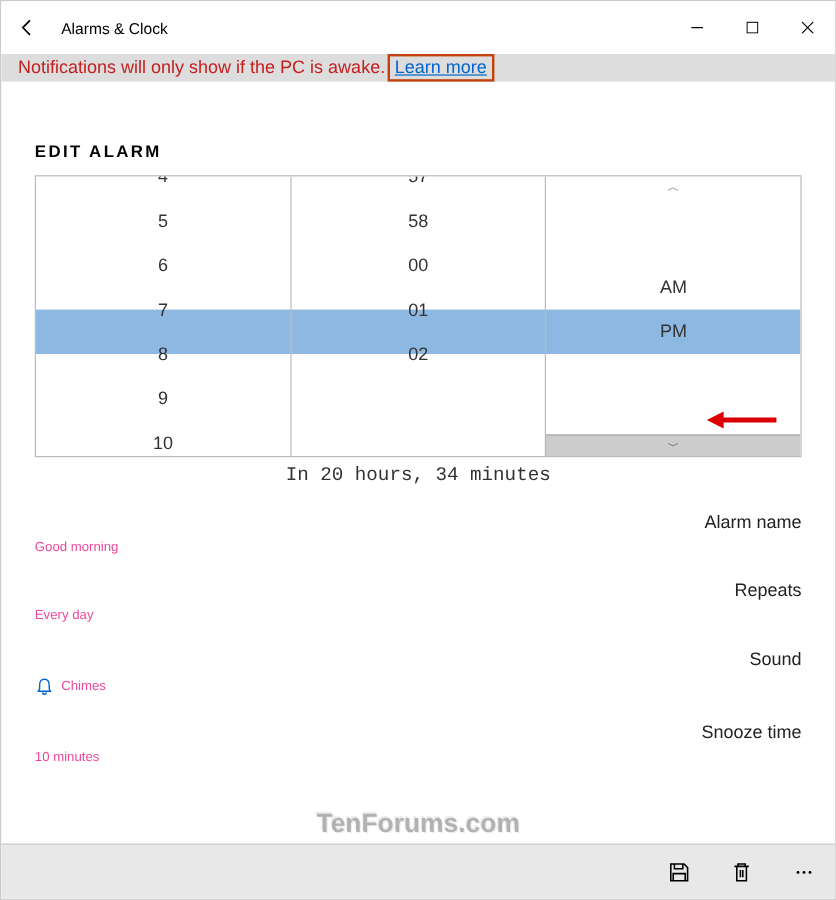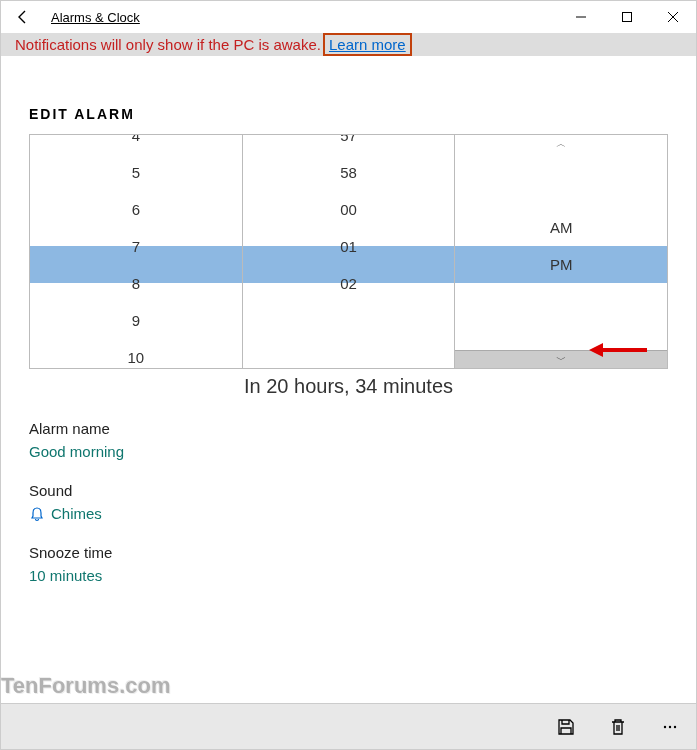--- a/index.html
+++ b/index.html
@@ -6,26 +6,25 @@
     body {
       font-family: 'Segoe UI', Tahoma, sans-serif;
       background: #fff;
       width: 697px;
       height: 750px;
       overflow: hidden;
       position: relative;
       border: 1px solid #ccc;
     }
     .titlebar {
-      height: 32px;
+      height: 44px;
       display: flex;
       align-items: center;
       background: #fff;
       padding: 0 0 0 12px;
-      text-decoration: underline;
     }
     .back-btn {
       width: 20px; height: 20px;
       display: flex; align-items: center; justify-content: center;
       cursor: pointer;
     }
     .title { margin-left: 18px; font-size: 13px; color: #000; }
     .win-controls { margin-left: auto; display: flex; }
     .win-btn {
       width: 46px; height: 32px;
@@ -98,29 +97,30 @@
       display: flex; align-items: center; justify-content: center;
     }
     .chev-bottom {
       background: #ccc;
       border-top: 1px solid #aaa;
     }
     .picker-col.ampm .picker-items { padding-top: 0; }
     .offset { top: -18px; position: relative; }
     .time-hint {
       text-align: center;
-      font-size: 20px;
+      font-size: 16px;
       color: #333;
       margin-top: 6px;
-    }
-    .field { margin-top: 22px; }
+      font-family: Liberation Mono, monospace;
+    }
+    .field { margin-top: 22px; text-align: right; }
     .field-label { font-size: 15px; color: #222; }
     .field-value {
-      color: #0f766e;
-      font-size: 15px;
+      color: #ec4899;
+      font-size: 11px;
       margin-top: 6px;
       display: flex;
       align-items: center;
       gap: 6px;
       cursor: pointer;
     }
     .bottom-bar {
       position: absolute;
       bottom: 0; left: 0; right: 0;
       height: 46px;
@@ -136,20 +136,21 @@
     .arrow-annot {
       position: absolute;
       left: 588px;
       top: 337px;
       pointer-events: none;
     }
     .watermark {
       position: absolute;
       bottom: 50px;
       left: 0; right: 0;
+      text-align: center;
       font-size: 22px;
       font-weight: bold;
       color: rgba(128,128,128,0.55);
       text-shadow: 1px 1px 0 #eee, -1px -1px 0 #eee;
       pointer-events: none;
     }
   </style>
 </head>
 <body>
 
@@ -231,20 +232,24 @@
     </div>
   </div>
 
   <div class="time-hint">In 20 hours, 34 minutes</div>
 
   <div class="field">
     <div class="field-label">Alarm name</div>
     <div class="field-value">Good morning</div>
   </div>
 
+  <div class="field">
+    <div class="field-label">Repeats</div>
+    <div class="field-value">Every day</div>
+  </div>
 
   <div class="field">
     <div class="field-label">Sound</div>
     <div class="field-value">
       <svg width="16" height="16" viewBox="0 0 16 16">
         <path d="M8 2 C5 2 4 4 4 7 L4 10 L3 12 L13 12 L12 10 L12 7 C12 4 11 2 8 2 Z M6.5 13 C6.5 14 7 14.5 8 14.5 C9 14.5 9.5 14 9.5 13" stroke="#0066cc" fill="none" stroke-width="1.2"></path>
       </svg>
       <span>Chimes</span>
     </div>
   </div>

